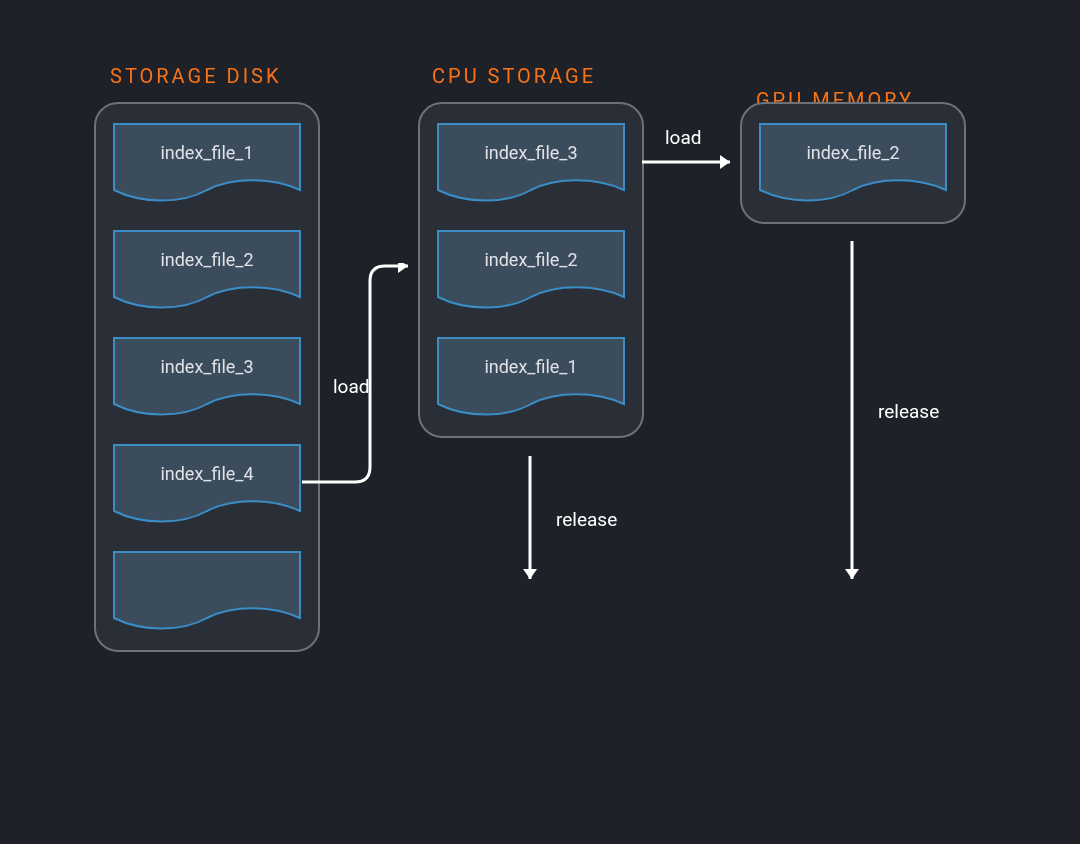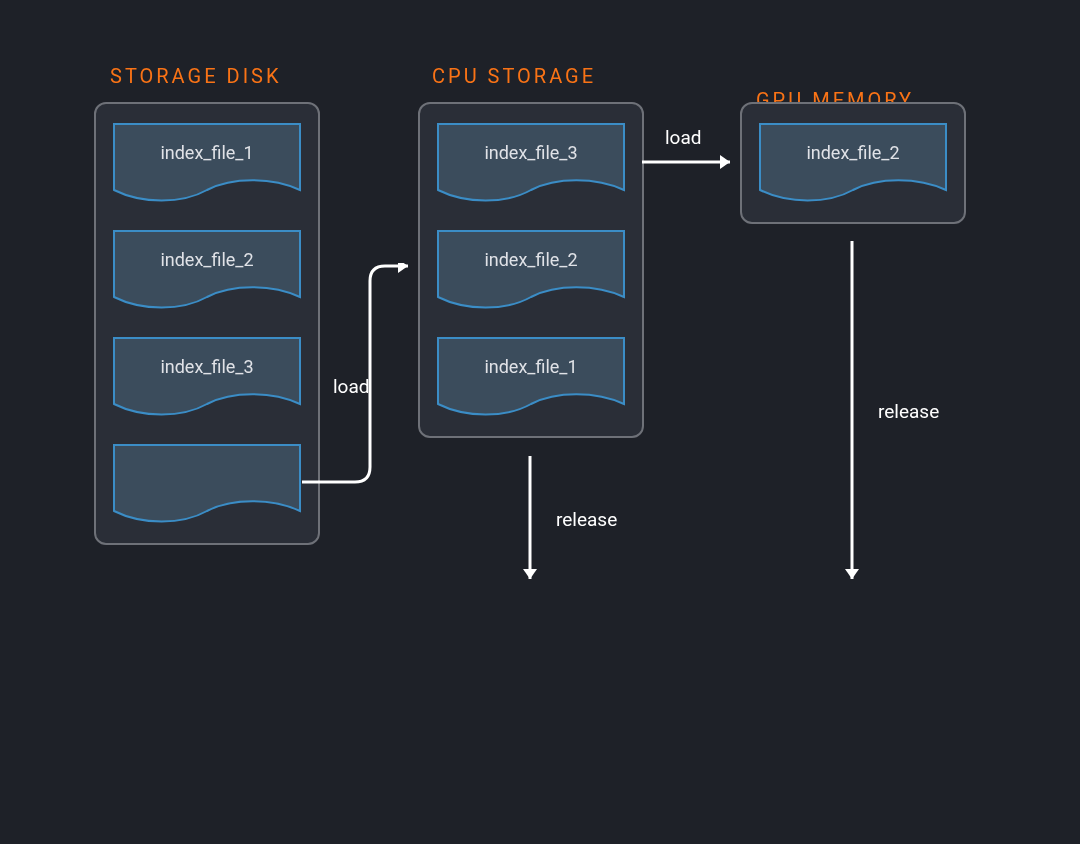--- a/index.html
+++ b/index.html
@@ -15,21 +15,21 @@
     color: #f97316;
     font-size: 20px;
     letter-spacing: 3px;
     font-weight: 400;
     position: absolute;
   }
   .column-box {
     position: absolute;
     background: #2a2e37;
     border: 2px solid #6e7178;
-    border-radius: 12px;
+    border-radius: 24px;
     padding: 18px 16px;
     display: flex;
     flex-direction: column;
     gap: 25px;
   }
   .file-block {
     width: 190px;
     height: 82px;
     position: relative;
   }
@@ -82,20 +82,26 @@
   <div class="file-block">
     <svg viewBox="0 0 190 82">
       <path d="M2 2 H 188 V 68 C 160 55, 120 55, 95 68 C 70 82, 30 82, 2 68 Z" fill="#3b4c5c" stroke="#3b8dc6" stroke-width="2"></path>
     </svg>
     <div class="file-label">index_file_3</div>
   </div>
   <div class="file-block">
     <svg viewBox="0 0 190 82">
       <path d="M2 2 H 188 V 68 C 160 55, 120 55, 95 68 C 70 82, 30 82, 2 68 Z" fill="#3b4c5c" stroke="#3b8dc6" stroke-width="2"></path>
     </svg>
+    <div class="file-label">index_file_4</div>
+  </div>
+  <div class="file-block">
+    <svg viewBox="0 0 190 82">
+      <path d="M2 2 H 188 V 68 C 160 55, 120 55, 95 68 C 70 82, 30 82, 2 68 Z" fill="#3b4c5c" stroke="#3b8dc6" stroke-width="2"></path>
+    </svg>
   </div>
 </div>
 
 <div class="column-box" style="left:418px; top:102px;">
   <div class="file-block">
     <svg viewBox="0 0 190 82">
       <path d="M2 2 H 188 V 68 C 160 55, 120 55, 95 68 C 70 82, 30 82, 2 68 Z" fill="#3b4c5c" stroke="#3b8dc6" stroke-width="2"></path>
     </svg>
     <div class="file-label">index_file_3</div>
   </div>

